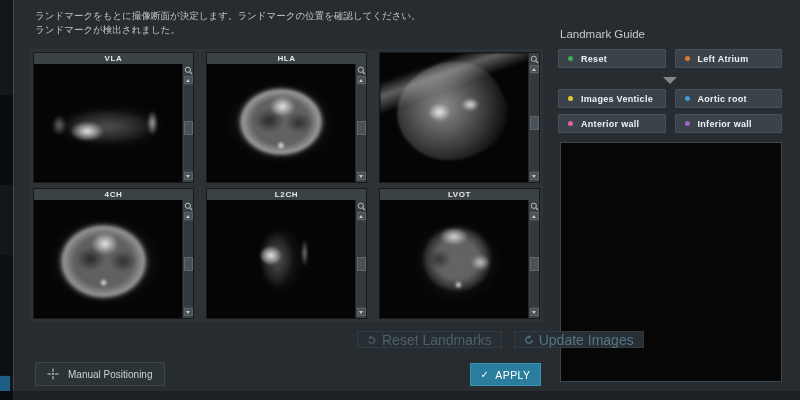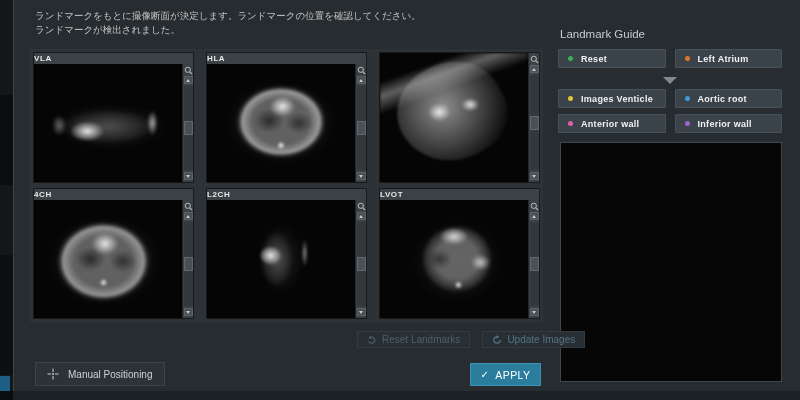--- a/index.html
+++ b/index.html
@@ -22,21 +22,21 @@
 
   
   .grid-wrap{
     position:absolute;left:30px;top:49px;width:513px;height:273px;
     background:#2c3236;box-sizing:border-box;padding:3px;
     display:grid;grid-template-columns:repeat(3,1fr);grid-template-rows:1fr 1fr;
     gap:5px 12px;
   }
   .panel{display:flex;flex-direction:column;background:#060606;border:1px solid #17191b;box-sizing:border-box;}
   .panel-label{height:11px;flex:0 0 11px;background:#3b4246;color:#e6e8e9;font-size:8px;font-weight:bold;
-    text-align:left;line-height:11px;letter-spacing:.6px;}
+    text-align:center;line-height:11px;letter-spacing:.6px;}
   .panel-body{flex:1;position:relative;background:#050505;overflow:hidden;}
   .mri{position:absolute;left:0;top:0;right:11px;bottom:0;background-color:#050505;filter:blur(1.1px);}
   .mri-hl{position:absolute;inset:0;}
 
   
   .mri-vla{background-image:
     radial-gradient(ellipse 22px 13px at 36% 57%, rgba(242,242,242,.95), rgba(150,150,150,.55) 55%, rgba(0,0,0,0) 78%),
     radial-gradient(ellipse 8px 18px at 80% 50%, rgba(215,215,215,.75), rgba(0,0,0,0) 70%),
     radial-gradient(ellipse 10px 14px at 17% 52%, rgba(165,165,165,.6), rgba(0,0,0,0) 75%),
     radial-gradient(ellipse 55px 20px at 50% 53%, rgba(120,120,120,.5), rgba(70,70,70,.35) 60%, rgba(0,0,0,0) 85%),
@@ -96,21 +96,21 @@
   .lm-btn{flex:1;height:19px;background:#3a434a;border:1px solid #47515a;border-radius:1px;
     display:flex;align-items:center;gap:8px;padding:0 9px;cursor:pointer;font-family:inherit;}
   .lm-dot{width:5px;height:5px;border-radius:50%;flex:0 0 5px;}
   .lm-label{font-size:9px;font-weight:bold;color:#f0f2f3;letter-spacing:.3px;white-space:nowrap;}
   .lm-sep{position:absolute;left:558px;top:74px;width:224px;height:12px;display:flex;align-items:center;justify-content:center;}
   .lm-sep-tri{width:0;height:0;border-left:7px solid transparent;border-right:7px solid transparent;border-top:7px solid #82888c;}
   .lg-box{position:absolute;left:560px;top:142px;width:220px;height:238px;background:#060606;border:1px solid #3f474c;}
 
   
   .actions-row{position:absolute;left:357px;top:331px;display:flex;gap:12px;}
-  .dim-btn{height:17px;background:#282f34;border:1px solid #333b40;color:#4e5f69;font-size:10px;
+  .dim-btn{height:17px;background:#282f34;border:1px solid #333b40;color:#4e5f69;font-size:14px;
     display:flex;align-items:center;gap:5px;padding:0 9px;font-family:inherit;}
   .dim-btn.update{color:#557486;}
   .manual-btn{position:absolute;left:35px;top:362px;height:24px;background:#2b3337;border:1px solid #3d4549;
     color:#ccd1d3;font-size:10px;display:flex;align-items:center;gap:9px;padding:0 11px;font-family:inherit;}
   .apply-btn{position:absolute;left:470px;top:363px;width:71px;height:23px;background:#2b7d9e;border:1px solid #3e93b5;
     color:#ffffff;font-size:10.5px;display:flex;align-items:center;justify-content:center;gap:6px;font-family:inherit;letter-spacing:.4px;}
   .apply-check{font-size:10px;}
 </style>
 </head>
 <body>

